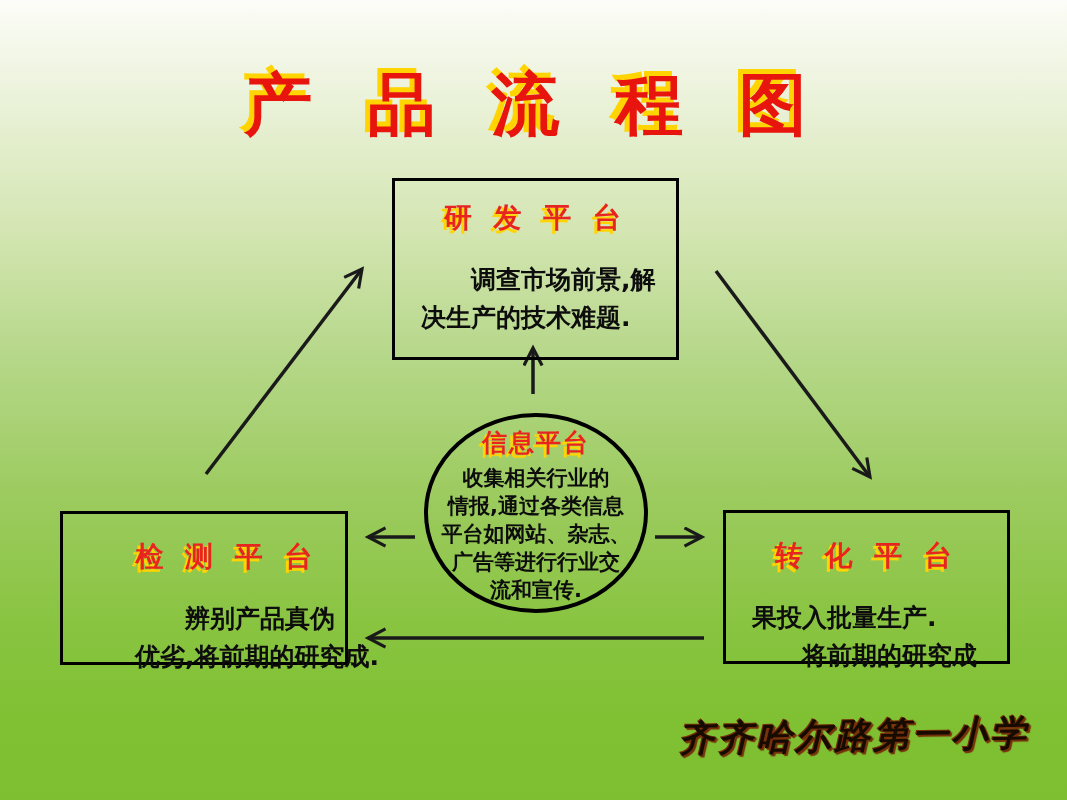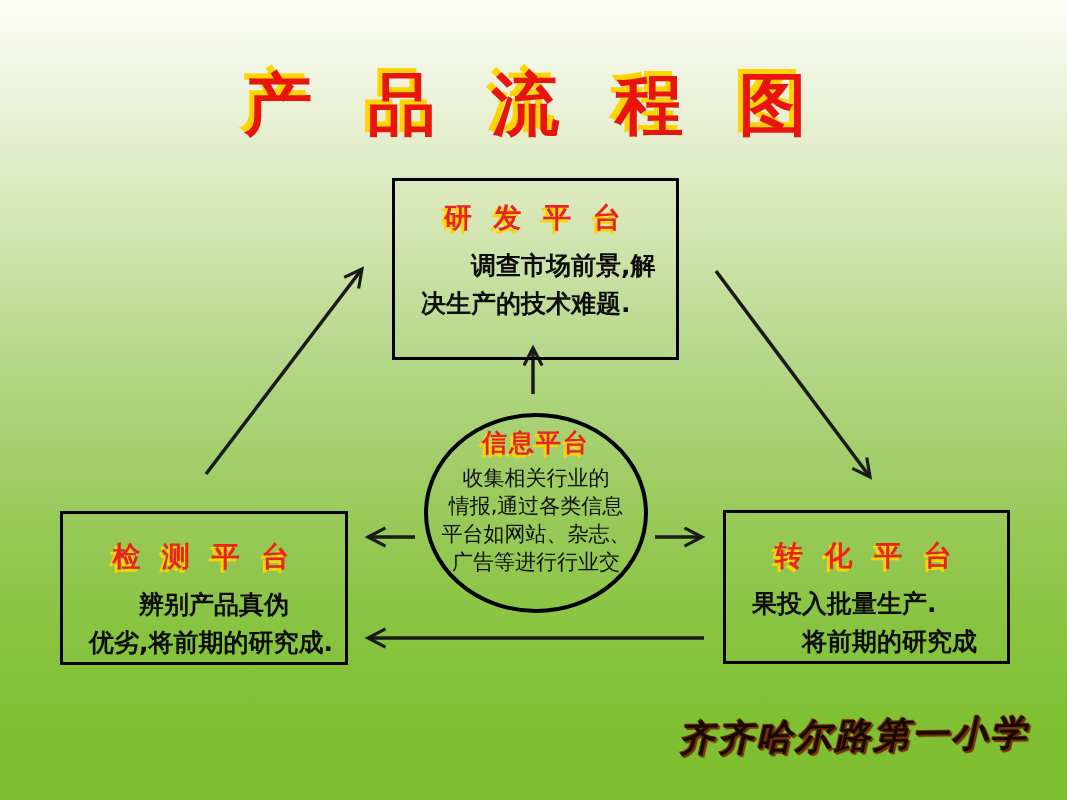--- a/index.html
+++ b/index.html
@@ -48,38 +48,38 @@
   }
 
   
   .node {
     position: absolute;
     border: 3px solid #000000;
     background: transparent;
     box-sizing: border-box;
   }
   .box-rnd       { left: 392px; top: 178px; width: 287px; height: 182px; }
-  .box-test      { left: 60px;  top: 511px; width: 288px; height: 154px; }
+  .box-test      { left: 60px;  top: 511px; width: 288px; height: 154px; padding-left: 46px; }
   .box-transform { left: 723px; top: 510px; width: 287px; height: 154px; }
 
   .node-title {
     text-align: center;
     font-size: 28px;
     font-weight: bold;
     letter-spacing: 6px;
     color: #e8241f;
     text-shadow: -3px 3px 0 #ffd400;
     white-space: nowrap;
   }
   .box-rnd .node-title       { margin-top: 18px; }
   .box-test .node-title      { margin-top: 24px; }
   .box-transform .node-title { margin-top: 24px; }
 
   .node-body {
-    margin-top: 10px;
+    margin-top: 24px;
     padding: 0 10px 0 26px;
     font-size: 25px;
     font-weight: bold;
     color: #0d0d0d;
     line-height: 38px;
   }
   .node-body .line { white-space: nowrap; }
   .node-body .indent { padding-left: 50px; }
 
   
@@ -95,21 +95,21 @@
     font-weight: bold;
     letter-spacing: 2px;
     color: #e8241f;
     text-shadow: -3px 3px 0 #ffd400;
     margin-bottom: 5px;
     white-space: nowrap;
     text-align: center;
   }
   .info-line {
     font-size: 21px;
-    font-weight: normal;
+    font-weight: bold;
     color: #0d0d0d;
     line-height: 28px;
     white-space: nowrap;
   }
 
   
   .signature {
     position: absolute;
     top: 712px;
     right: 38px;
@@ -176,17 +176,18 @@
       <div class="line indent">将前期的研究成</div>
     </div>
   </div>
 
   <div class="info-text">
     <div class="info-title">信息平台</div>
     <div class="info-line">收集相关行业的</div>
     <div class="info-line">情报,通过各类信息</div>
     <div class="info-line">平台如网站、杂志、</div>
     <div class="info-line">广告等进行行业交</div>
+    <div class="info-line">流和宣传.</div>
   </div>
 
   <div class="signature">齐齐哈尔路第一小学</div>
 
 </div>
 
 </body></html>

